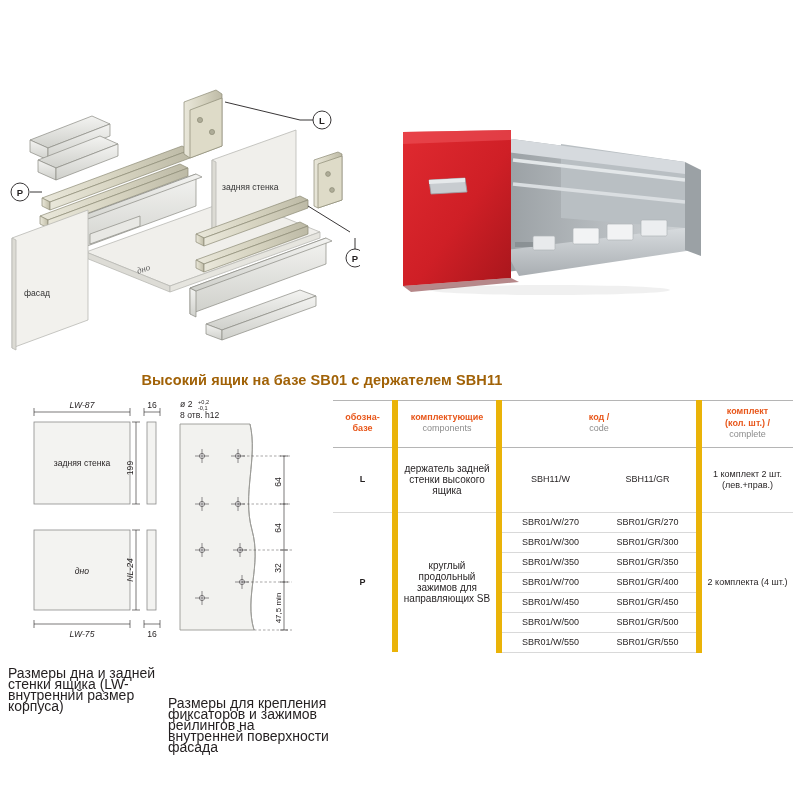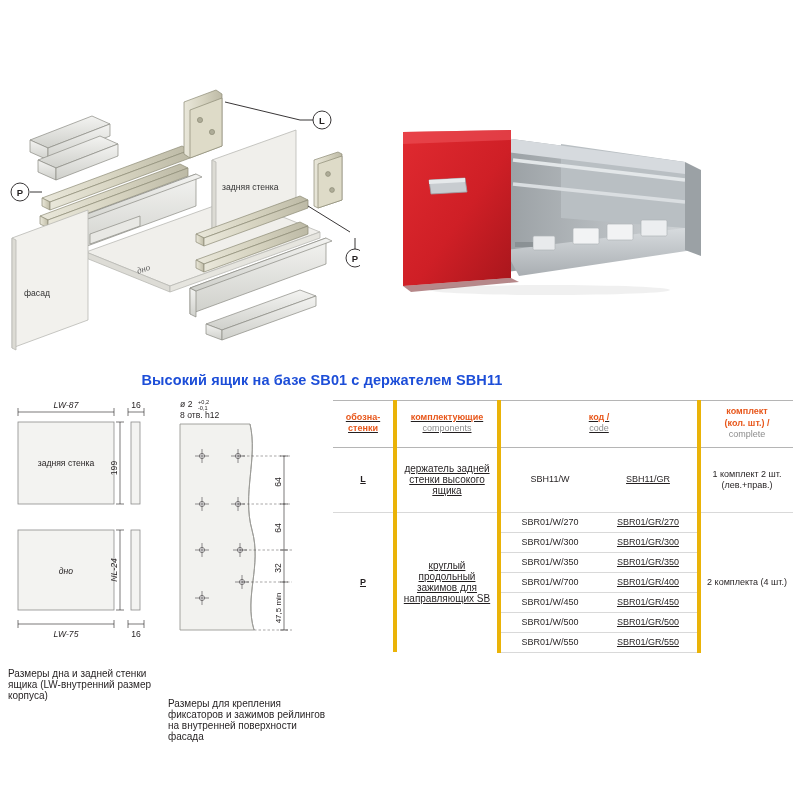--- a/index.html
+++ b/index.html
@@ -29,30 +29,30 @@
 
   
   #photo { left: 385px; top: 100px; width: 320px; height: 200px; }
 
   
   #title {
     left: 0; top: 372px; width: 644px;
     text-align: center;
     font-size: 14.5px;
     font-weight: bold;
-    color: #1d4ed8;
+    color: #a16207;
     letter-spacing: 0.1px;
   }
 
   
-  #tech-left { left: 4px; top: 398px; width: 170px; height: 250px; }
+  #tech-left { left: 20px; top: 398px; width: 170px; height: 250px; }
   #tech-mid  { left: 172px; top: 398px; width: 150px; height: 250px; }
 
   .cap {
-    font-size: 10px;
+    font-size: 14px;
     line-height: 11px;
     color: #231f20;
   }
   #cap-left { left: 8px; top: 668px; width: 150px; }
   #cap-mid  { left: 168px; top: 668px; width: 165px; margin-top: 30px; }
   .tbl-wrap { position: absolute; left: 333px; top: 400px; width: 460px; }
   table.grid {
     border-collapse: collapse;
     width: 460px;
     font-size: 9px;
@@ -75,21 +75,21 @@
   .orange { color: #e8571b; font-weight: bold; }
   .grey { color: #8c8c8c; }
   .bold { font-weight: bold; }
   .nb { border-bottom: 0 !important; }
   .desc { text-align: center; font-size: 10px; line-height: 11px; }
 
   
   .codecell { padding: 3px 4px; }
 
   
-  .vsep { border-right: 4px solid #eab308; text-decoration: underline; }
+  .vsep { border-right: 6px solid #eab308; }
 </style>
 </head>
 <body>
 
 <div class="page">
 
   <div class="abs" id="exploded">
     <svg width="360" height="340" viewBox="0 0 360 340">
       <defs>
         <linearGradient id="metalg" x1="0" y1="0" x2="0" y2="1">
@@ -396,21 +396,21 @@
         <col style="width:62px">
         <col style="width:104px">
         <col style="width:100px">
         <col style="width:100px">
         <col style="width:94px">
       </colgroup>
       <tbody>
         <tr class="head">
           <td class="vsep">
             <div class="orange">обозна-</div>
-            <div class="orange">стенки</div>
+            <div class="orange">базе</div>
           </td>
           <td class="vsep">
             <div class="orange">комплектующие</div>
             <div class="grey">components</div>
           </td>
           <td colspan="2" class="vsep">
             <div class="orange">код /</div>
             <div class="grey">code</div>
           </td>
           <td>

